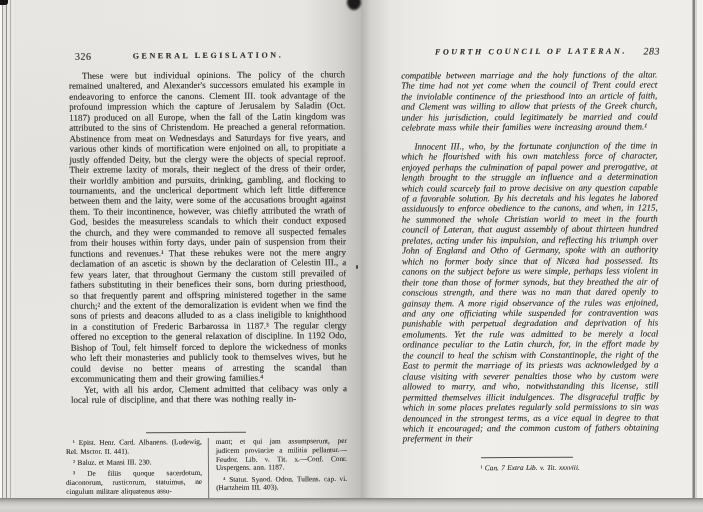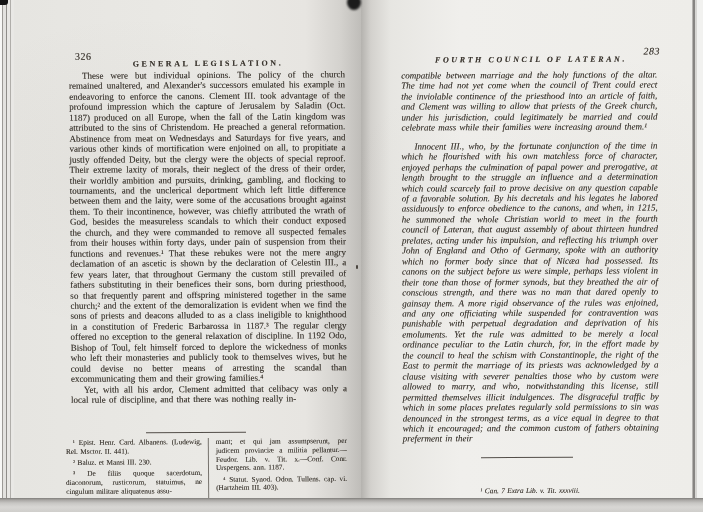--- a/index.html
+++ b/index.html
@@ -31,21 +31,21 @@
       linear-gradient(90deg,#b4b2ae 0%,#d3d1cd 3%,#e7e6e2 9%,#f0efec 30%,#eeede9 100%);
     font-style: italic;
   }
   
   .head { position:absolute; height:13px; }
   .head-left  { left:56px; top:50px; width:276px; transform:rotate(-0.35deg); }
   .head-right { left:41px; top:46px; width:258px; transform:rotate(-0.25deg); }
   .pagenum { position:absolute; left:5px; top:0; font-size:10px; letter-spacing:0.5px; }
   .pagenum-right { left:auto; right:0; }
   .running {
-    position:absolute; left:50%; top:9px; transform:translateX(-50%);
+    position:absolute; left:50%; top:1px; transform:translateX(-50%);
     font-size:8px; font-weight:bold; letter-spacing:2.6px; white-space:nowrap;
   }
   
   .body { position:absolute; text-align:justify; }
   .body-left  { left:56px; top:70px; width:276px; transform:rotate(-0.35deg); }
   .body-right { left:41px; top:70px; width:256px; transform:rotate(-0.25deg); }
   .para {
     margin:0; font-size:9px; line-height:10.45px; word-spacing:1px;
     text-align:justify;
   }
@@ -60,21 +60,21 @@
     position:absolute; left:52px; top:438px; width:281px;
     display:flex; align-items:stretch; transform:rotate(-0.4deg);
   }
   .fncol-1 { width:142px; padding-right:6px; box-sizing:border-box; }
   .fncol-2 { flex:1; border-left:1px solid #76726d; padding-left:7px; }
   .fn {
     margin:0 0 2.5px 0; font-size:7.3px; line-height:8.8px;
     text-align:justify; word-spacing:0.6px;
   }
   .indent-fn { text-indent:7px; }
-  .fn-right { position:absolute; left:41px; top:464px; width:256px; text-align:center; transform:rotate(-0.25deg);margin-top:23px; }
+  .fn-right { position:absolute; left:41px; top:464px; width:256px; text-align:center; transform:rotate(-0.25deg); }
   
   .para,.fn,.running,.pagenum { text-shadow:0 0 0.6px rgba(62,56,48,0.55); }
   .gutter-top-mark {
     position:absolute; left:347px; top:-5px; width:14px; height:15px;
     background:#1b1b1b; border-radius:50%; filter:blur(1px);
   }
   .corner-mark { position:absolute; left:0; top:0; width:8px; height:5px; background:#141414; border-radius:0 0 3px 0; }
   .speck { position:absolute; left:356px; top:265px; width:2px; height:4px; background:#4a453f; border-radius:1px; }
   .right-edge {
     position:absolute; left:692px; top:0; width:11px; height:503px;

